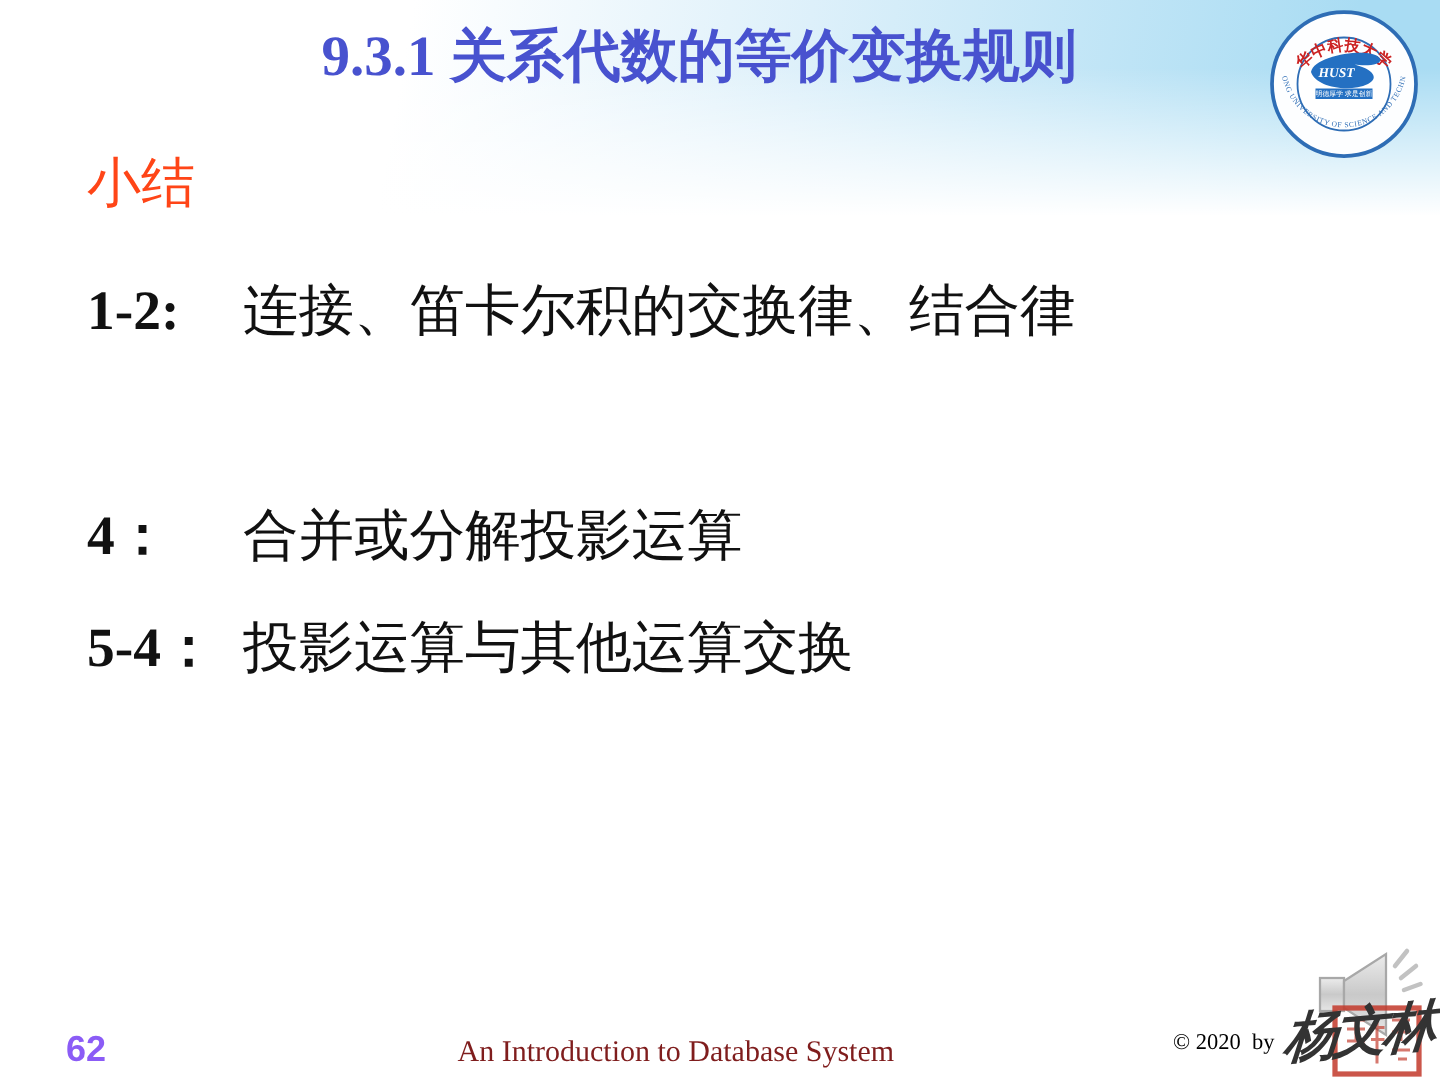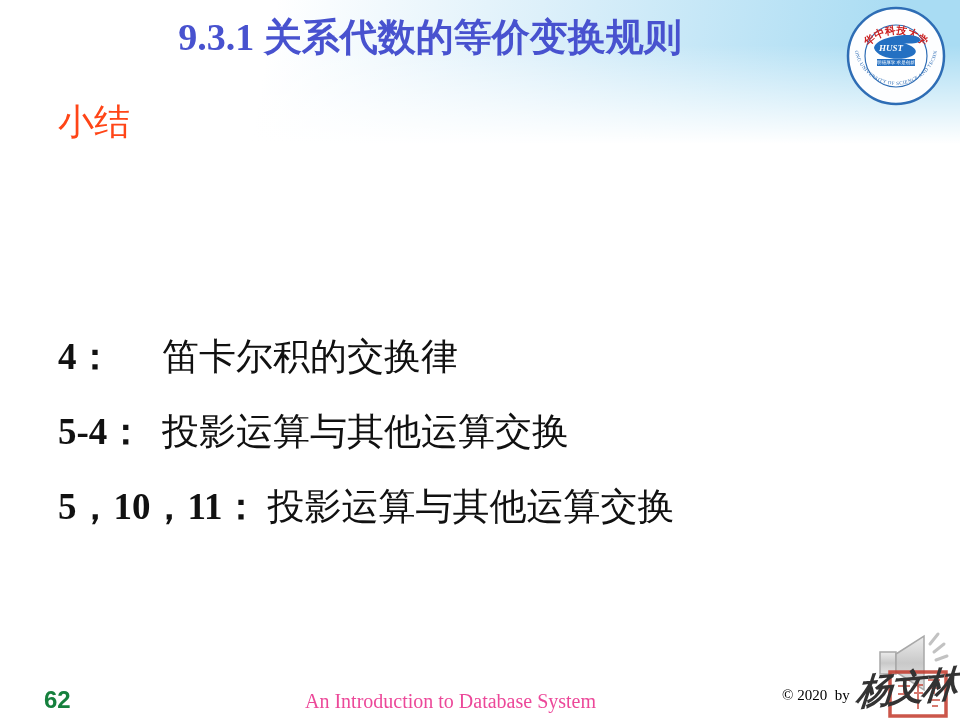--- a/index.html
+++ b/index.html
@@ -12,38 +12,39 @@
   .banner{
     position:absolute;top:0;left:0;width:100%;height:150px;
     background:
       linear-gradient(to bottom, rgba(255,255,255,0) 0%, rgba(255,255,255,0) 30%, #ffffff 96%),
       linear-gradient(100deg, #ffffff 0%, #ffffff 28%, #ddf0fa 55%, #a9dcf3 92%);
   }
   .title{
     position:absolute;top:12px;left:0;width:860px;margin:0;
     text-align:center;font-size:38px;font-weight:bold;color:#4852cf;
     white-space:nowrap;
+    padding-left:36px;
   }
   .logo{position:absolute;top:6px;left:846px;width:100px;height:100px;}
   .heading{
     position:absolute;top:98px;left:58px;
     font-size:36px;color:#ff4517;
   }
   .row{position:absolute;left:58px;font-size:37px;color:#111;white-space:nowrap;}
   .row .num{font-weight:bold;display:inline-block;min-width:96px;margin-right:8px;}
   .r1{top:182px}.r2{top:257px}.r3{top:332px}.r4{top:407px}.r5{top:482px}
 
   .page-num{
     position:absolute;left:44px;top:686px;
     font-family:"Liberation Sans","DejaVu Sans",sans-serif;
-    font-weight:bold;font-size:24px;color:#15803d;
+    font-weight:bold;font-size:24px;color:#8b5cf6;
   }
   .book-title{
     position:absolute;left:305px;top:690px;
-    font-size:20px;color:#ec4899;
+    font-size:20px;color:#7f1d1d;
   }
   .copyright{
     position:absolute;left:782px;top:687px;
     font-size:15px;font-weight:normal;color:#000000;white-space:pre;
   }
   .signature{
     position:absolute;left:856px;top:664px;z-index:3;
     font-size:36px;font-weight:bold;font-style:italic;color:#333333;
     letter-spacing:-3px;transform:rotate(-5deg) skewX(-10deg);
     white-space:nowrap;
@@ -74,28 +75,28 @@
       <textPath href="#arcBot" startOffset="50%" text-anchor="middle">HUAZHONG UNIVERSITY OF SCIENCE AND TECHNOLOGY</textPath>
     </text>
     <path d="M28,42 C30,30 70,25 74,33 C76,38 63,38 57,37 C69,40 74,46 66,50 C53,56 31,52 28,42 Z" fill="#2470c2"></path>
     <text x="33" y="45" font-size="9" font-style="italic" font-weight="bold" fill="#ffffff">HUST</text>
     <rect x="31" y="53" width="38" height="7" fill="#2470c2"></rect>
     <text x="50" y="58.3" font-size="4.6" fill="#ffffff" text-anchor="middle">明德厚学 求是创新</text>
   </svg>
 
   <div class="heading">小结</div>
 
+  <div class="row r1">
+    <span class="num">1-2:</span><span>连接、笛卡尔积的交换律、结合律</span>
+  </div>
   <div class="row r3">
-    <span class="num">4：</span><span>笛卡尔积的交换律</span>
+    <span class="num">4：</span><span>合并或分解投影运算</span>
   </div>
   <div class="row r4">
     <span class="num">5-4：</span><span>投影运算与其他运算交换</span>
-  </div>
-  <div class="row r5">
-    <span class="num">5，10，11：</span><span>投影运算与其他运算交换</span>
   </div>
 
   <div class="page-num">62</div>
   <div class="book-title">An Introduction to Database System</div>
   <div class="copyright">© 2020  by</div>
   <div class="signature">杨文林</div>
 
   <svg class="seal" viewBox="0 0 60 48">
     <rect x="2" y="2" width="56" height="44" fill="none" stroke="#c3392b" stroke-width="3.5"></rect>
     <path d="M10,10 h12 M10,16 h12 M16,10 v14 M10,24 h12 M30,9 v30 M26,15 h9 M26,23 h9 M40,10 h12 M46,10 v14 M40,18 h12 M40,30 h12 M44,36 h6" stroke="#c3392b" stroke-width="2" fill="none" opacity="0.8"></path>

